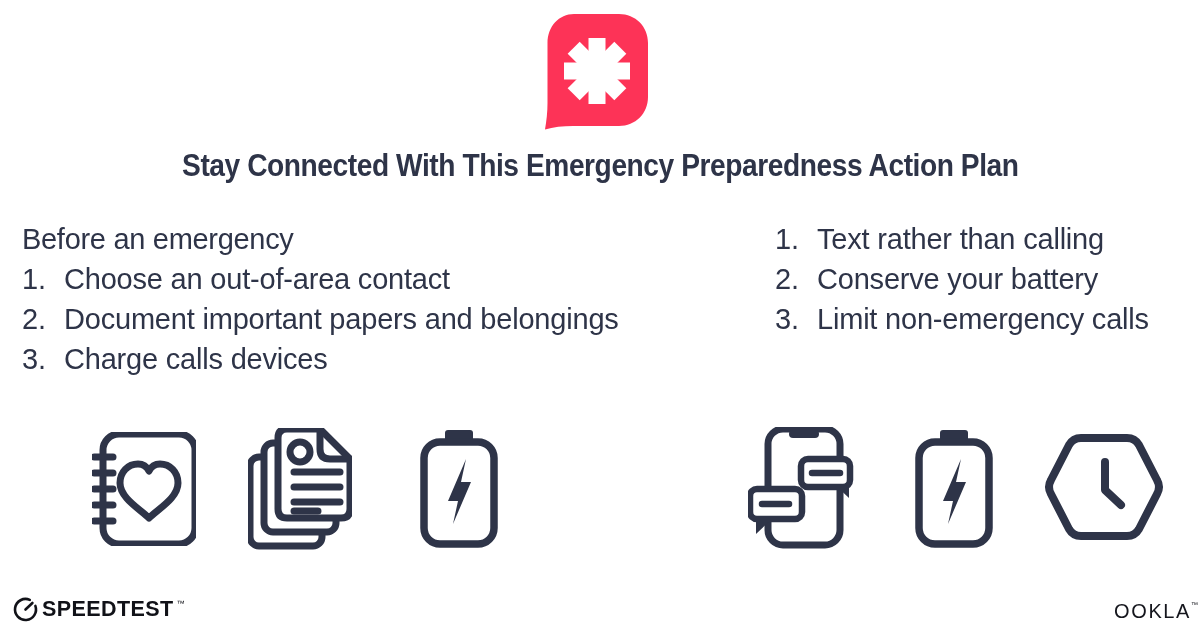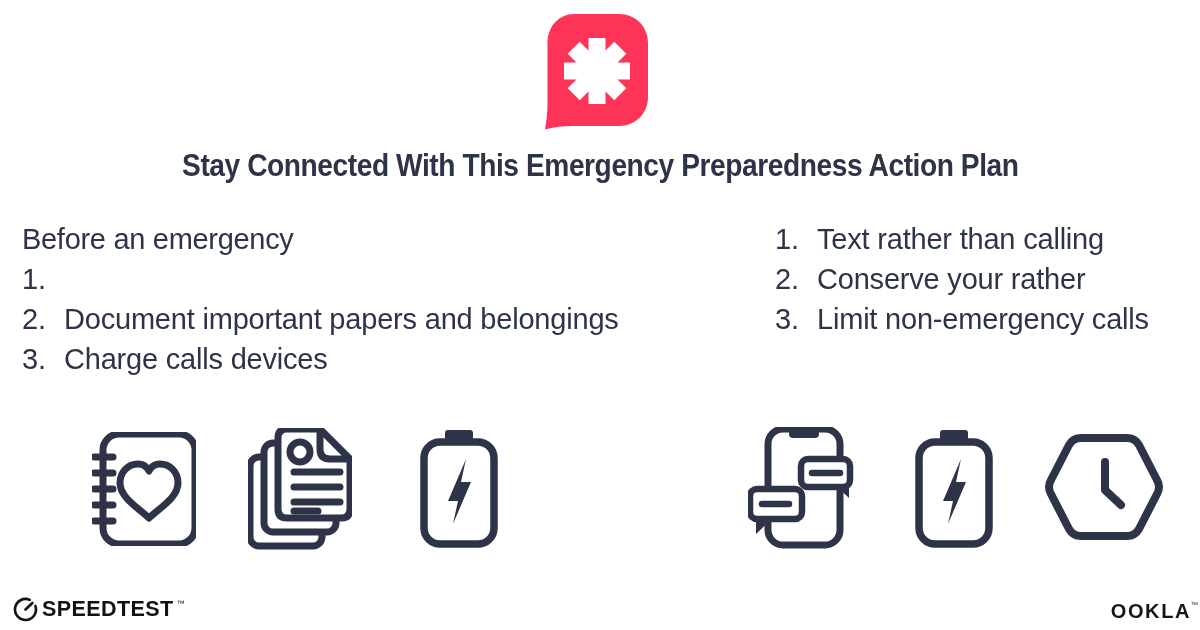--- a/index.html
+++ b/index.html
@@ -23,21 +23,21 @@
   .row{display:flex;font-size:29px;font-weight:400;line-height:40px;letter-spacing:-0.2px;}
   .num{flex:0 0 42px;width:42px;}
   
   .pictogram{position:absolute;}
   .pictogram svg{display:block;width:100%;height:100%;}
   
   .speedtest-logo{position:absolute;left:12px;top:596px;display:flex;align-items:center;gap:3px;color:#111218;}
   .st-word{font-size:21.5px;font-weight:700;letter-spacing:0.4px;line-height:27px;}
   .tm{font-size:8px;font-weight:400;align-self:flex-start;line-height:10px;margin-top:3px;}
   .ookla-logo{position:absolute;right:12px;top:599px;display:flex;align-items:center;color:#15161d;}
-  .ookla-word{font-size:20px;font-weight:700;letter-spacing:1.6px;line-height:24px;}
+  .ookla-word{font-size:20px;font-weight:400;letter-spacing:1.6px;line-height:24px;}
   .ookla-logo .tm{margin-top:1px;font-size:7px;}
 </style>
 </head>
 <body>
 
 <div class="card">
 
   <div class="badge">
     <svg viewBox="0 0 107 118">
       <path fill="#FD3357" d="M31 2 H76 C92.5 2 105 14.5 105 31 V85 C105 101.5 92.5 114 76 114 H30
@@ -53,41 +53,42 @@
 
   <h1 class="title">
     <span class="title-inner">Stay Connected With This Emergency Preparedness Action Plan</span>
   </h1>
 
   <section class="col col-before">
     <h2 class="col-heading">Before an emergency</h2>
     <div class="list">
       <div class="row">
         <span class="num">1.</span>
+        <span class="txt">Choose an out-of-area contact</span>
       </div>
       <div class="row">
         <span class="num">2.</span>
         <span class="txt">Document important papers and belongings</span>
       </div>
       <div class="row">
         <span class="num">3.</span>
         <span class="txt">Charge calls devices</span>
       </div>
     </div>
   </section>
 
   <section class="col col-during">
     <div class="list">
       <div class="row">
         <span class="num">1.</span>
         <span class="txt">Text rather than calling</span>
       </div>
       <div class="row">
         <span class="num">2.</span>
-        <span class="txt">Conserve your rather</span>
+        <span class="txt">Conserve your battery</span>
       </div>
       <div class="row">
         <span class="num">3.</span>
         <span class="txt">Limit non-emergency calls</span>
       </div>
     </div>
   </section>
 
   <div class="pictogram" style="left:92px;top:432px;width:104px;height:114px;">
     <svg viewBox="0 0 104 114" fill="none" stroke="#2E3448" stroke-width="7" stroke-linecap="round" stroke-linejoin="round">

